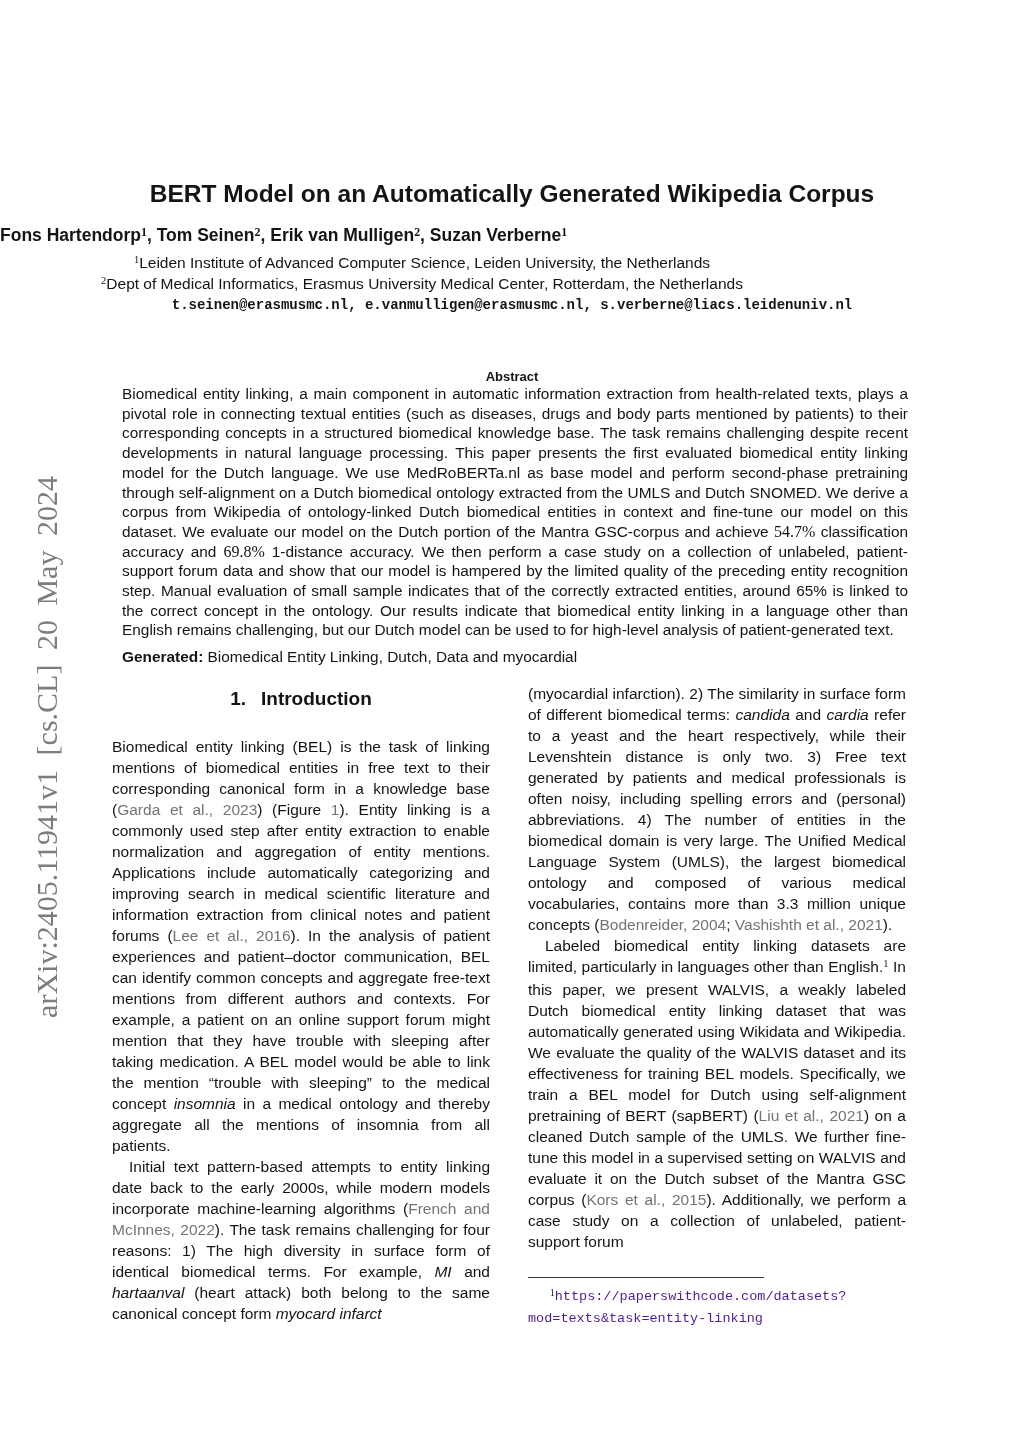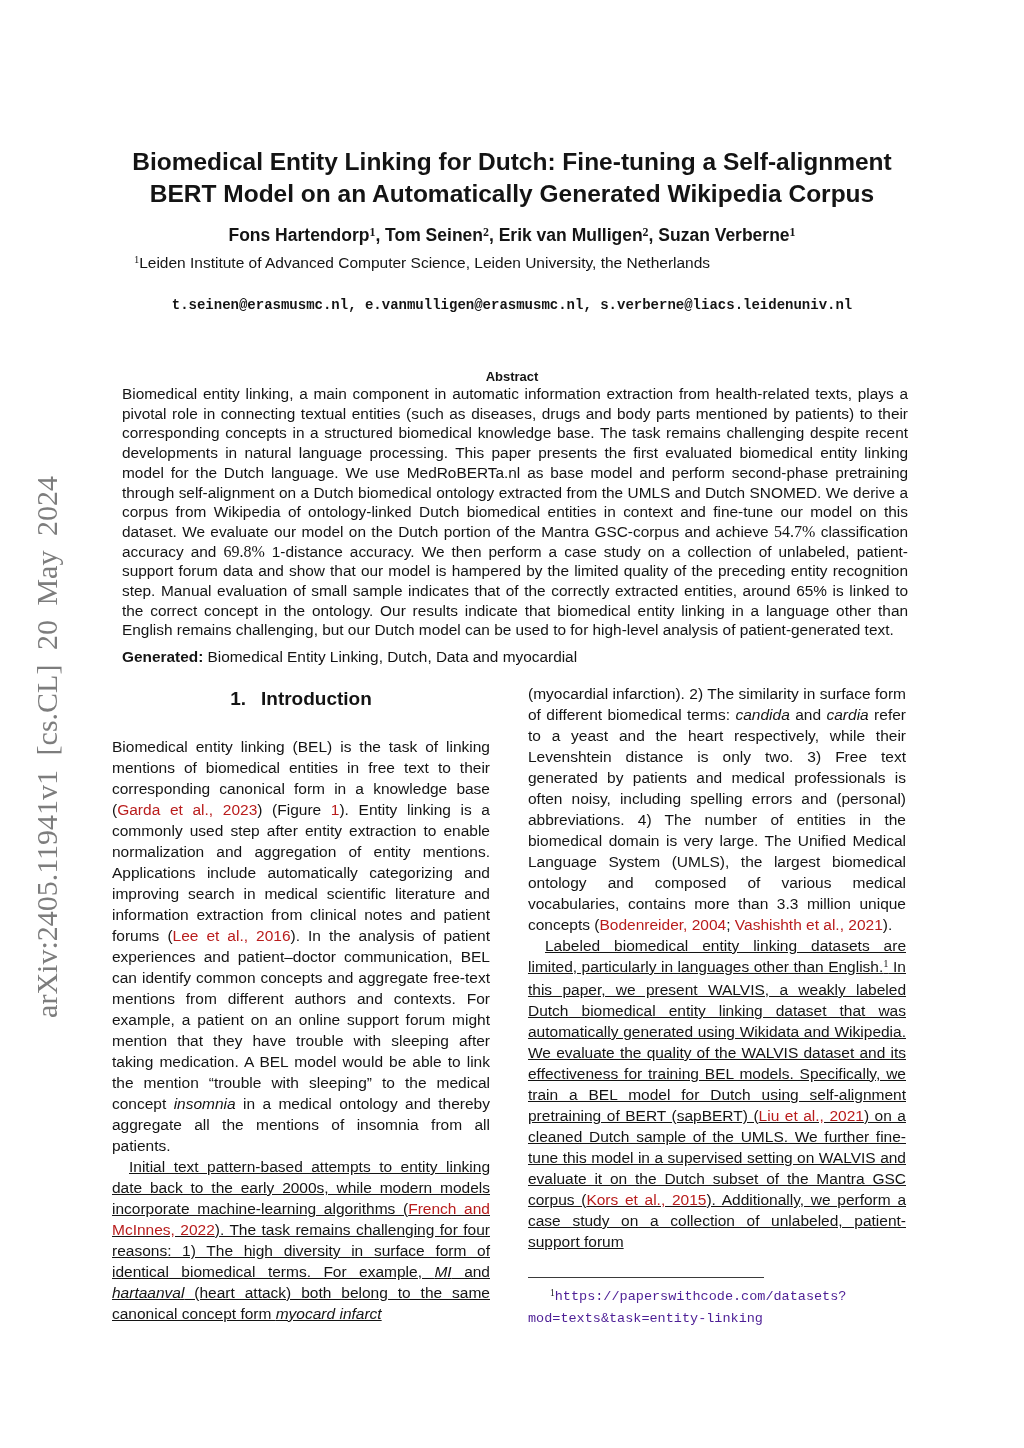--- a/index.html
+++ b/index.html
@@ -16,21 +16,21 @@
     transform:translate(-50%,-50%) rotate(-90deg);
     font-family:"Liberation Serif","DejaVu Serif",serif;
     font-size:30px;color:#7d7d7d;white-space:nowrap;word-spacing:7px;
   }
 
   
   .title{
     position:absolute;top:130px;left:0;width:1024px;text-align:center;
     font-weight:bold;font-size:24.5px;line-height:32px;
   }
-  .authors{position:absolute;top:225px;left:0;width:1024px;text-align:center;font-size:17.5px;font-weight:bold;}
+  .authors{position:absolute;top:225px;left:0;width:1024px;text-align:left;font-size:17.5px;font-weight:bold;}
   .affil{position:absolute;left:0;width:844px;text-align:center;font-size:15.5px;}
   .affil-1{top:254px;}
   .affil-2{top:275px;}
   .emails{
     position:absolute;top:297px;left:0;width:1024px;text-align:center;
     font-family:"Liberation Mono","DejaVu Sans Mono",monospace;font-size:14px;font-weight:bold;
   }
 
   
   .abstract-heading{position:absolute;top:358px;left:0;width:1024px;text-align:center;font-size:13px;font-weight:bold;}
@@ -39,50 +39,51 @@
     font-size:15.4px;line-height:19.7px;text-align:justify;hyphens:auto;margin:0;
   }
   .keywords{position:absolute;top:648px;left:122px;width:786px;font-size:15.4px;}
   .kw-label{font-weight:bold;}
 
   
   .col{position:absolute;width:378px;font-size:15.5px;line-height:21px;text-align:justify;}
   .col-left{left:112px;top:682px;}
   .col-right{left:528px;top:683px;}
   .col p{margin:0;hyphens:auto;}
-  p.indent{text-indent:17px;text-decoration:underline;}
+  p.indent{text-indent:17px;}
   .section-heading{text-align:center;font-size:19px;font-weight:bold;margin:6px 0 27px 0;}
   .section-heading .num{margin-right:15px;}
 
   
   .footnote{position:absolute;left:528px;top:1277px;width:378px;font-size:14px;line-height:20px;}
   .footnote-rule{width:236px;border:0;border-top:1.4px solid #3a3a3a;margin:0 0 7px 0;}
   .footnote p{margin:0;text-indent:22px;text-align:left;overflow-wrap:anywhere;}
 
   
-  .run-cite{color:#b91c1c;}
+  .run-cite{color:#737373;}
   .run-i{font-style:italic;}
   .run-sup{
     font-family:"Liberation Serif","DejaVu Serif",serif;
     font-size:68%;position:relative;top:-0.45em;
   }
   .run-math{font-family:"Liberation Serif","DejaVu Serif",serif;font-size:16px;}
   .run-url{color:#4c1d95;font-family:"Liberation Mono","DejaVu Sans Mono",monospace;font-size:13.5px;}
 </style>
 </head>
 <body>
 
 <div class="page">
 
   <div class="watermark">arXiv:2405.11941v1 [cs.CL] 20 May 2024</div>
 
-  <h1 class="title"><span>Biomedical Entity Linking for Dutch: Fine-tuning a Self-alignment</span><br><span>BERT Model on an Automatically Generated Wikipedia Corpus</span></h1>
+  <h1 class="title"><br><span>BERT Model on an Automatically Generated Wikipedia Corpus</span></h1>
 
   <div class="authors"><span class="run-plain">Fons Hartendorp</span><span class="run-sup">1</span><span class="run-plain">, Tom Seinen</span><span class="run-sup">2</span><span class="run-plain">, Erik van Mulligen</span><span class="run-sup">2</span><span class="run-plain">, Suzan Verberne</span><span class="run-sup">1</span></div>
   <div class="affil affil-1"><span class="run-sup">1</span><span class="run-plain">Leiden Institute of Advanced Computer Science, Leiden University, the Netherlands</span></div>
+  <div class="affil affil-2"><span class="run-sup">2</span><span class="run-plain">Dept of Medical Informatics, Erasmus University Medical Center, Rotterdam, the Netherlands</span></div>
   <div class="emails">t.seinen@erasmusmc.nl, e.vanmulligen@erasmusmc.nl, s.verberne@liacs.leidenuniv.nl</div>
 
   <h2 class="abstract-heading">Abstract</h2>
   <p class="abstract-body"><span class="run-plain">Biomedical entity linking, a main component in automatic information extraction from health-related texts, plays a pivotal role in connecting textual entities (such as diseases, drugs and body parts mentioned by patients) to their corresponding concepts in a structured biomedical knowledge base. The task remains challenging despite recent developments in natural language processing. This paper presents the first evaluated biomedical entity linking model for the Dutch language. We use MedRoBERTa.nl as base model and perform second-phase pretraining through self-alignment on a Dutch biomedical ontology extracted from the UMLS and Dutch SNOMED. We derive a corpus from Wikipedia of ontology-linked Dutch biomedical entities in context and fine-tune our model on this dataset. We evaluate our model on the Dutch portion of the Mantra GSC-corpus and achieve </span><span class="run-math">54.7%</span><span class="run-plain"> classification accuracy and </span><span class="run-math">69.8%</span><span class="run-plain"> 1-distance accuracy. We then perform a case study on a collection of unlabeled, patient-support forum data and show that our model is hampered by the limited quality of the preceding entity recognition step. Manual evaluation of small sample indicates that of the correctly extracted entities, around 65% is linked to the correct concept in the ontology. Our results indicate that biomedical entity linking in a language other than English remains challenging, but our Dutch model can be used to for high-level analysis of patient-generated text.</span></p>
 
   <div class="keywords"><span class="kw-label">Generated:</span><span> Biomedical Entity Linking, Dutch, Data and myocardial</span></div>
 
   <div class="col col-left">
     <h3 class="section-heading"><span class="num">1.</span><span>Introduction</span></h3>
     <p class="noindent"><span class="run-plain">Biomedical entity linking (BEL) is the task of linking mentions of biomedical entities in free text to their corresponding canonical form in a knowledge base (</span><span class="run-cite">Garda et al., 2023</span><span class="run-plain">) (Figure </span><span class="run-cite">1</span><span class="run-plain">). Entity linking is a commonly used step after entity extraction to enable normalization and aggregation of entity mentions. Applications include automatically categorizing and improving search in medical scientific literature and information extraction from clinical notes and patient forums (</span><span class="run-cite">Lee et al., 2016</span><span class="run-plain">). In the analysis of patient experiences and patient–doctor communication, BEL can identify common concepts and aggregate free-text mentions from different authors and contexts. For example, a patient on an online support forum might mention that they have trouble with sleeping after taking medication. A BEL model would be able to link the mention “trouble with sleeping” to the medical concept </span><span class="run-i">insomnia</span><span class="run-plain"> in a medical ontology and thereby aggregate all the mentions of insomnia from all patients.</span></p>

